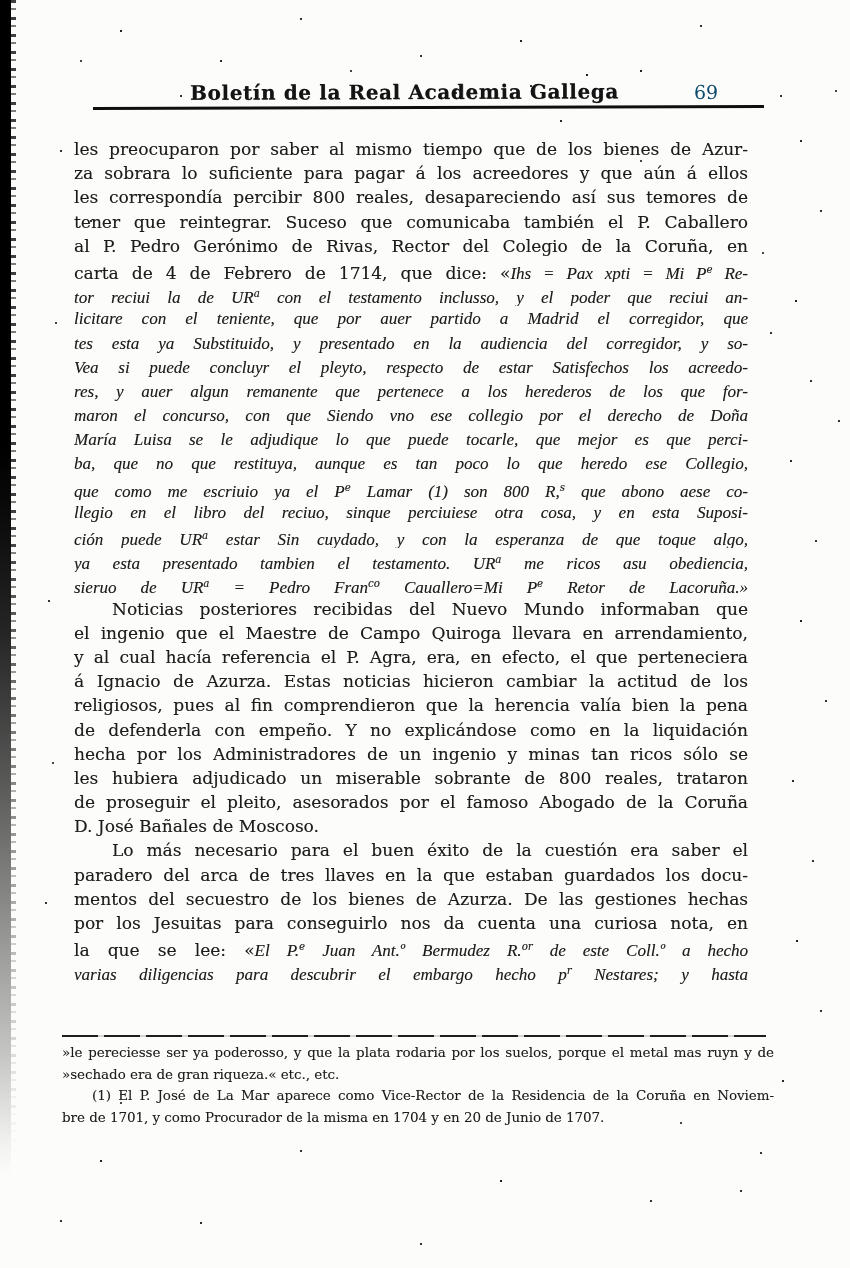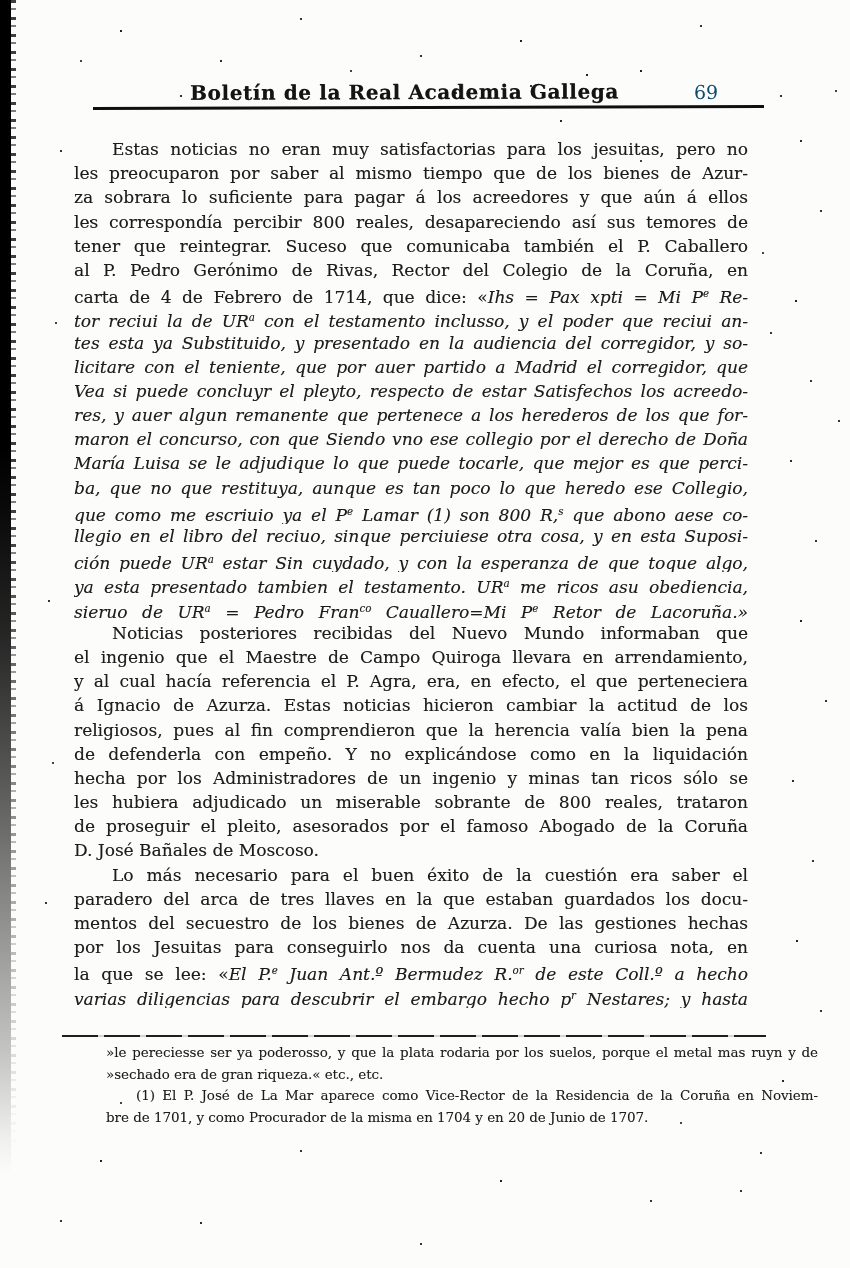--- a/index.html
+++ b/index.html
@@ -52,58 +52,57 @@
   .hdr-rule{position:absolute;left:93px;top:106px;width:671px;height:3px;background:#0f0f0f;transform:rotate(-0.15deg);}
   .body-block{position:absolute;left:74px;top:137px;width:674px;}
   .line{
     height:24.2px;line-height:24.2px;font-size:17px;
     text-align:justify;text-align-last:justify;overflow:hidden;white-space:nowrap;
     text-shadow:.25px .25px 0 rgba(20,20,20,.4);
   }
   .line.last{text-align-last:left;}
   .line.indent{text-indent:38px;}
   .line span{white-space:normal;}
-  .i{font-style:italic;}
+  .i{font-style:italic;font-family:Liberation Serif, serif;}
   .rs,.is{font-size:.6em;vertical-align:.55em;letter-spacing:0;}
   .is{font-style:italic;}
   .fn-rule{
     position:absolute;left:62px;top:1035px;width:704px;height:2px;
     background:repeating-linear-gradient(90deg,#1e1e1e 0 36px, rgba(30,30,30,.18) 36px 42px);
   }
-  .footnotes{position:absolute;left:62px;top:1042px;width:712px;margin-left:44px;}
+  .footnotes{position:absolute;left:62px;top:1042px;width:712px;}
   .footnotes .line{height:21.5px;line-height:21.5px;font-size:13.4px;text-shadow:.2px .2px 0 rgba(20,20,20,.35);}
   .footnotes .line.indent{text-indent:30px;}
 </style>
 </head>
 <body>
 
 <div class="page">
 
   <div class="binding"></div>
   <div class="binding-rough"></div>
   <div class="noise"></div>
 
   <div class="hdr">
     <span class="hdr-title">Boletín de la Real Academia Gallega</span>
     <span class="hdr-pageno">69</span>
   </div>
   <div class="hdr-rule"></div>
 
   <div class="body-block">
     <div class="para">
-        <div class="line indent"><span class="r">Estas noticias no eran muy satisfactorias para los jesuitas, pero no</span></div>
         <div class="line"><span class="r">les preocuparon por saber al mismo tiempo que de los bienes de Azur-</span></div>
         <div class="line"><span class="r">za sobrara lo suficiente para pagar á los acreedores y que aún á ellos</span></div>
         <div class="line"><span class="r">les correspondía percibir 800 reales, desapareciendo así sus temores de</span></div>
         <div class="line"><span class="r">tener que reintegrar. Suceso que comunicaba también el P. Caballero</span></div>
         <div class="line"><span class="r">al P. Pedro Gerónimo de Rivas, Rector del Colegio de la Coruña, en</span></div>
         <div class="line"><span class="r">carta de 4 de Febrero de 1714, que dice: «</span><span class="i">Ihs = Pax xpti = Mi P</span><span class="is">e</span><span class="i"> Re-</span></div>
         <div class="line"><span class="i">tor reciui la de UR</span><span class="is">a</span><span class="i"> con el testamento inclusso, y el poder que reciui an-</span></div>
+        <div class="line"><span class="i">licitare con el teniente, que por auer partido a Madrid el corregidor, que</span></div>
         <div class="line"><span class="i">tes esta ya Substituido, y presentado en la audiencia del corregidor, y so-</span></div>
-        <div class="line"><span class="i">licitare con el teniente, que por auer partido a Madrid el corregidor, que</span></div>
         <div class="line"><span class="i">Vea si puede concluyr el pleyto, respecto de estar Satisfechos los acreedo-</span></div>
         <div class="line"><span class="i">res, y auer algun remanente que pertenece a los herederos de los que for-</span></div>
         <div class="line"><span class="i">maron el concurso, con que Siendo vno ese collegio por el derecho de Doña</span></div>
         <div class="line"><span class="i">María Luisa se le adjudique lo que puede tocarle, que mejor es que perci-</span></div>
         <div class="line"><span class="i">ba, que no que restituya, aunque es tan poco lo que heredo ese Collegio,</span></div>
         <div class="line"><span class="i">que como me escriuio ya el P</span><span class="is">e</span><span class="i"> Lamar (1) son 800 R,</span><span class="is">s</span><span class="i"> que abono aese co-</span></div>
         <div class="line"><span class="i">llegio en el libro del reciuo, sinque perciuiese otra cosa, y en esta Suposi-</span></div>
         <div class="line"><span class="i">ción puede UR</span><span class="is">a</span><span class="i"> estar Sin cuydado, y con la esperanza de que toque algo,</span></div>
         <div class="line"><span class="i">ya esta presentado tambien el testamento. UR</span><span class="is">a</span><span class="i"> me ricos asu obediencia,</span></div>
         <div class="line"><span class="i">sieruo de UR</span><span class="is">a</span><span class="i"> = Pedro Fran</span><span class="is">co</span><span class="i"> Cauallero=Mi P</span><span class="is">e</span><span class="i"> Retor de Lacoruña.»</span></div>

